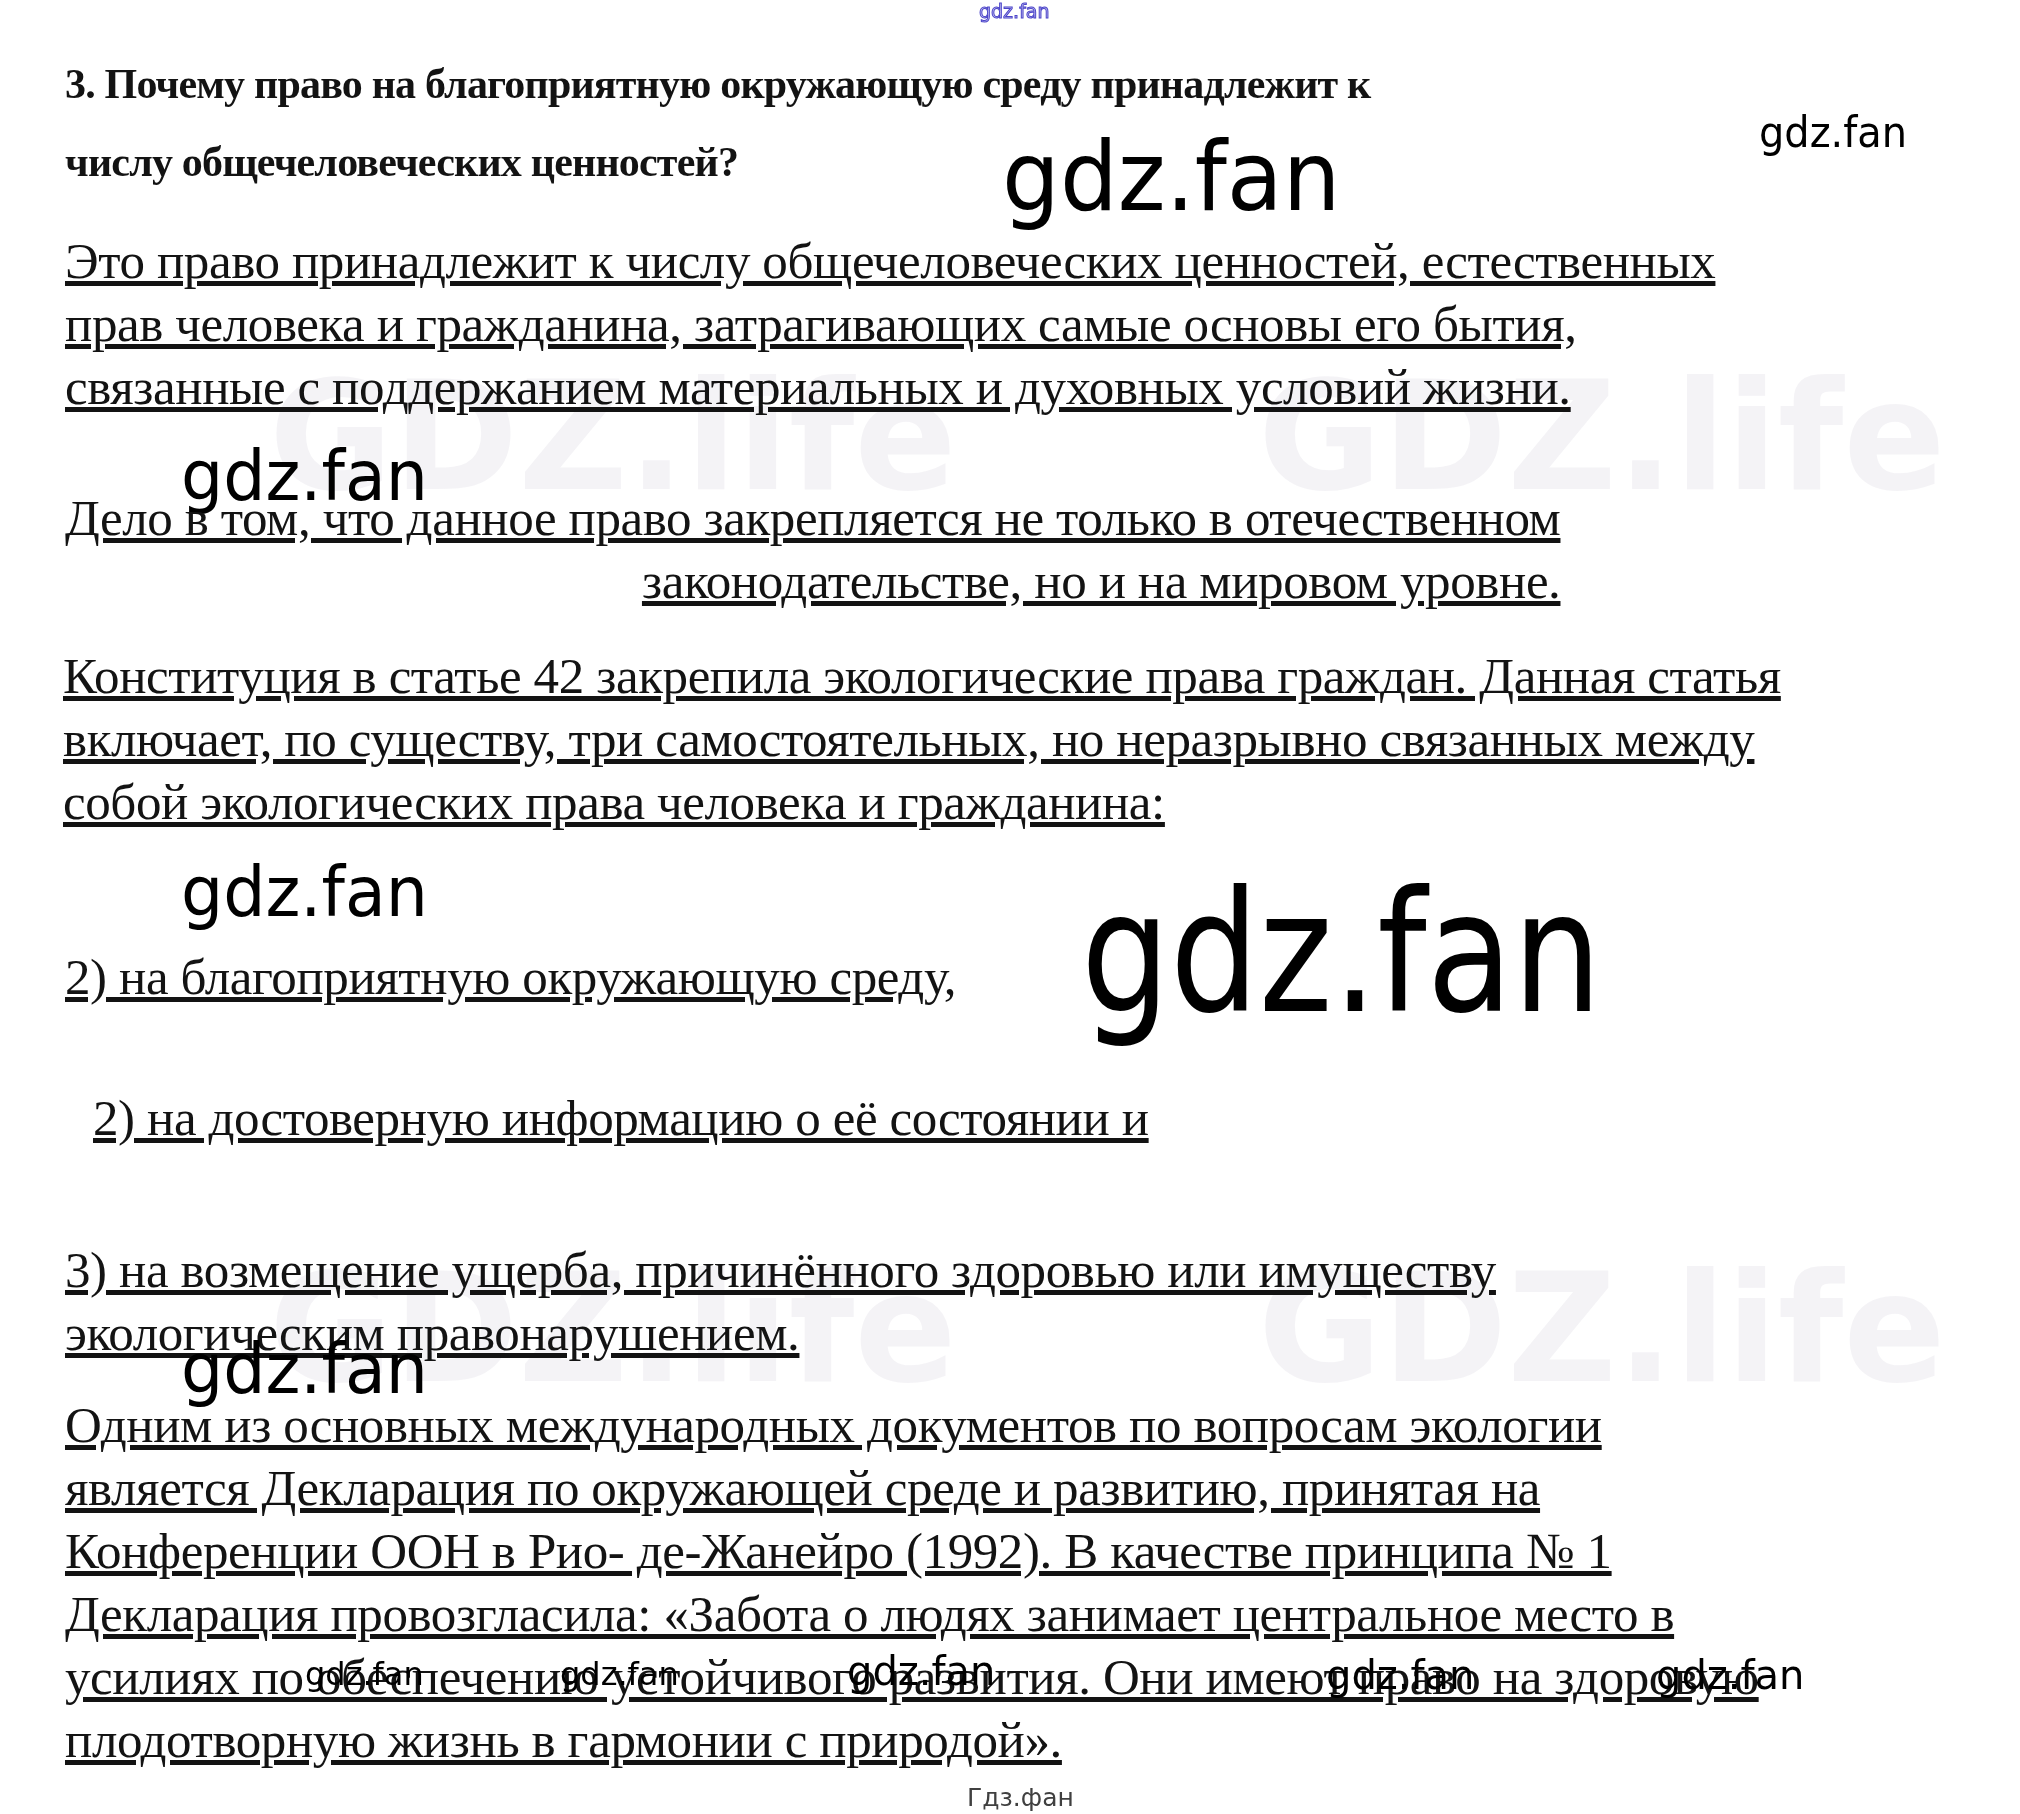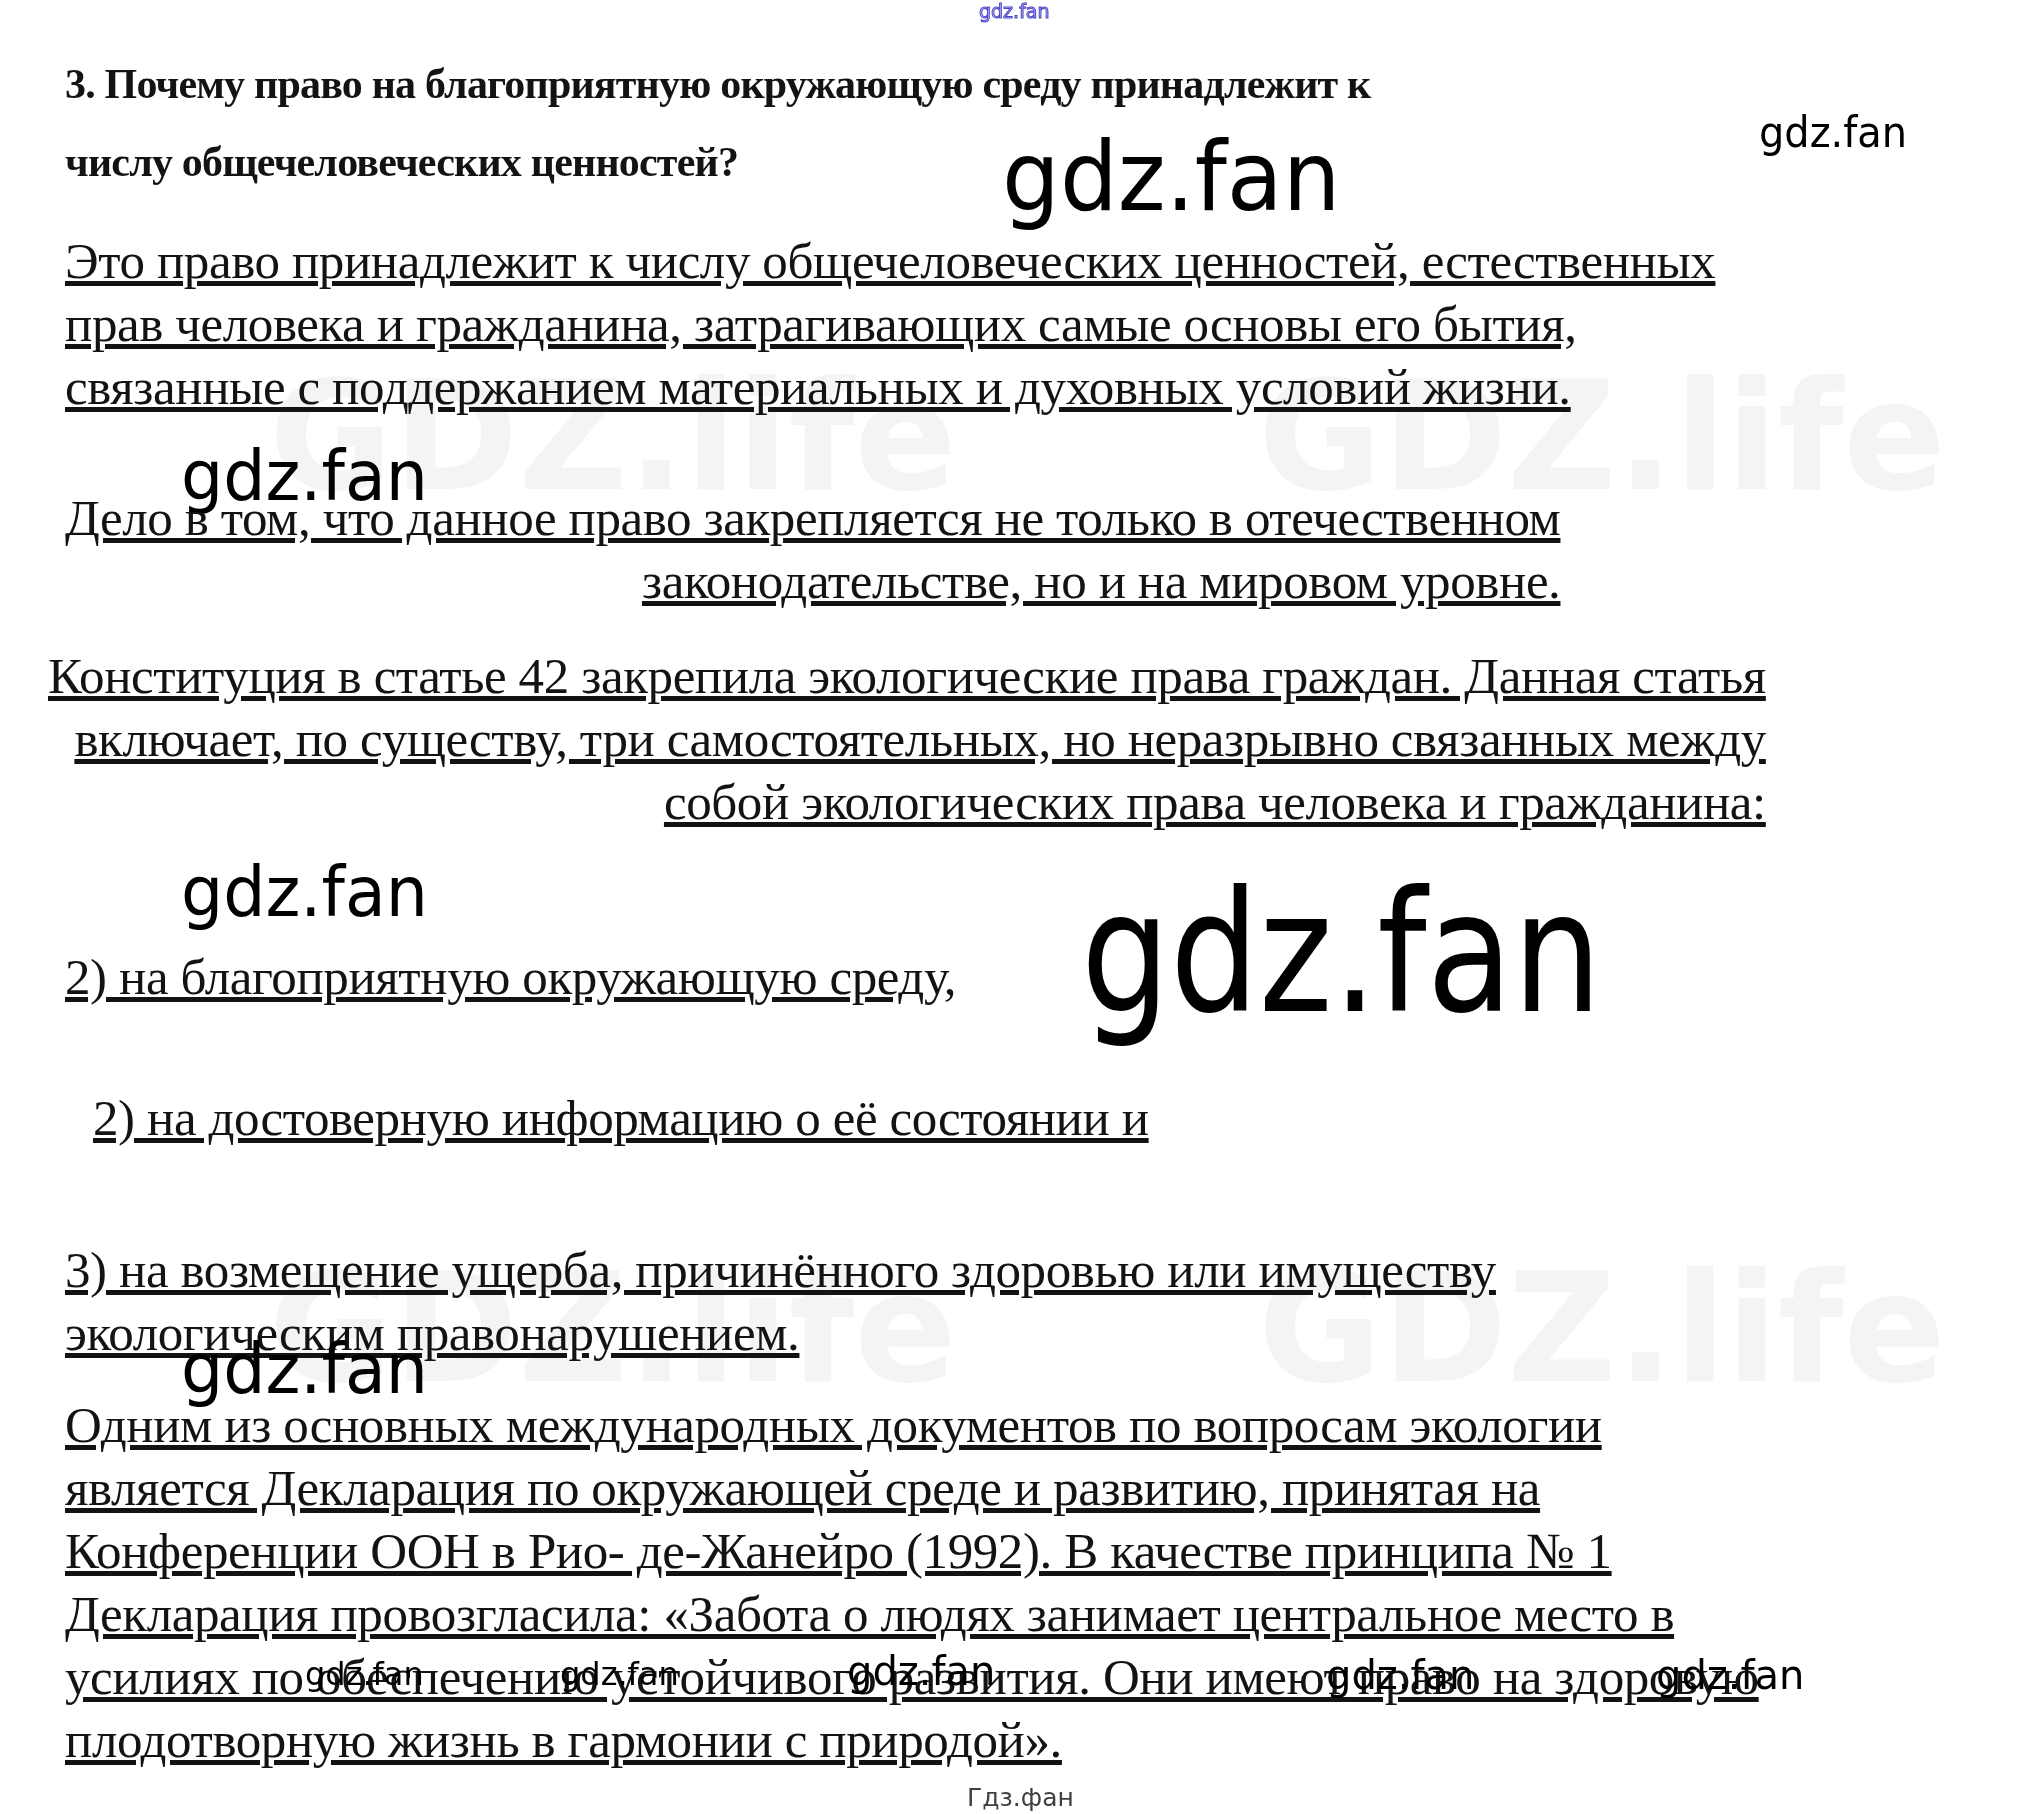--- a/index.html
+++ b/index.html
@@ -77,21 +77,21 @@
 
 <div class="abs serif body-text" style="left:65px;top:230px;">Это право принадлежит к числу общечеловеческих ценностей, естественных
 прав человека и гражданина, затрагивающих самые основы его бытия,
 связанные с поддержанием материальных и духовных условий жизни.</div>
 
 <div class="abs wm" style="left:181px;top:441px;font-size:70px;transform:scaleX(0.95);">gdz.fan</div>
 
 <div class="abs serif body-text" style="left:65px;top:487px;text-align:right;">Дело в том, что данное право закрепляется не только в отечественном
 законодательстве, но и на мировом уровне.</div>
 
-<div class="abs serif body-text" style="left:48px;top:645px;text-align:right;">Конституция в статье 42 закрепила экологические права граждан. Данная статья
+<div class="abs serif body-text" style="left:63px;top:645px;">Конституция в статье 42 закрепила экологические права граждан. Данная статья
 включает, по существу, три самостоятельных, но неразрывно связанных между
 собой экологических права человека и гражданина:</div>
 
 <div class="abs wm" style="left:181px;top:857px;font-size:70px;transform:scaleX(0.95);">gdz.fan</div>
 
 <div class="abs serif body-text" style="left:65px;top:946px;">2) на благоприятную окружающую среду,</div>
 
 <div class="abs wm" style="left:1081px;top:870px;font-size:167px;transform:scaleX(0.84);">gdz.fan</div>
 
 <div class="abs serif body-text" style="left:65px;top:1087px;margin-left:28px;">2) на достоверную информацию о её состоянии и</div>

